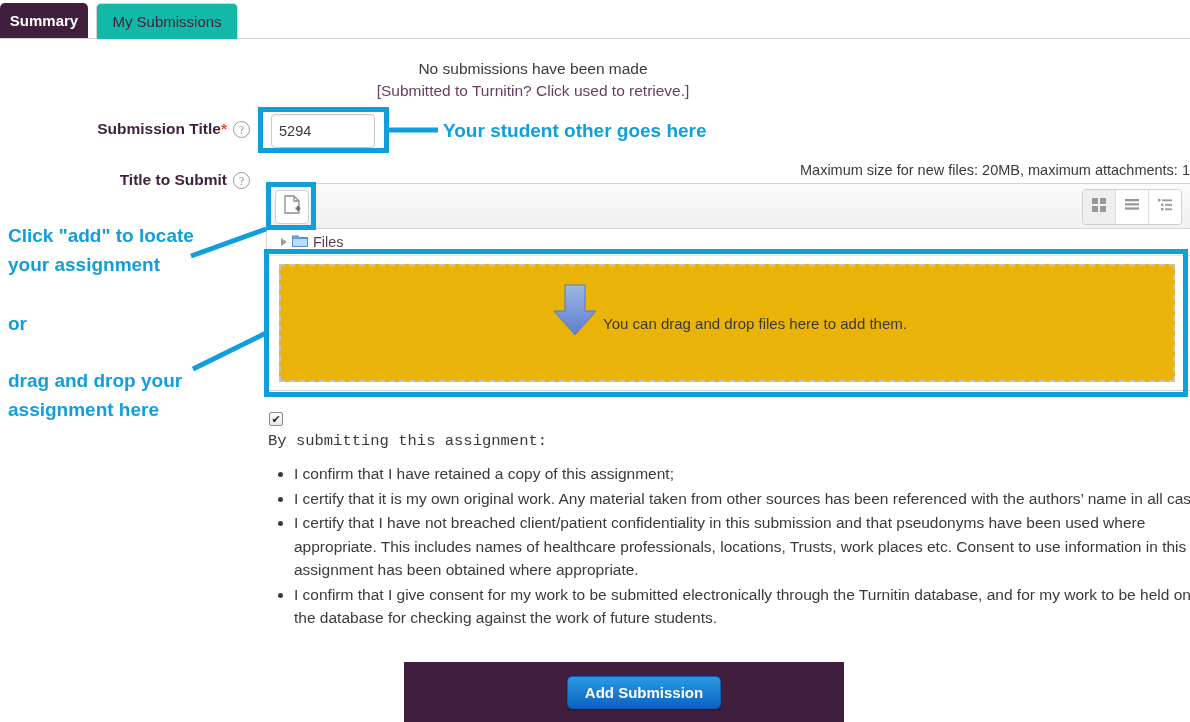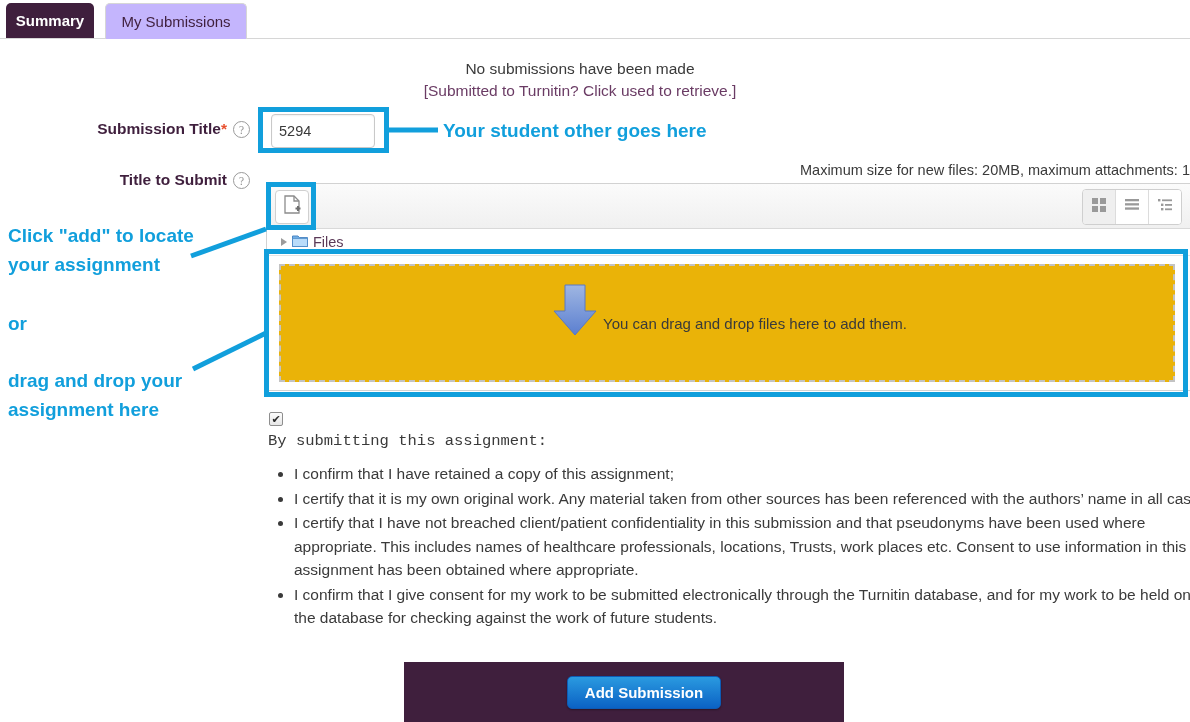--- a/index.html
+++ b/index.html
@@ -18,35 +18,34 @@
   }
   .tab {
     position: absolute; top: 3px; height: 35px;
     box-sizing: border-box;
     display: flex; align-items: center; justify-content: center;
     font-size: 15px;
     border-radius: 5px 5px 0 0;
     cursor: pointer;
   }
   .tab-active {
-    left: 6px; width: 88px;
+    left: 0; width: 88px;
     background: #3f1f3d; color: #ffffff; font-weight: bold;
   }
   .tab-inactive {
-    left: 105px; width: 142px;
-    background: #c4b5fd; color: #3f1f3d;
+    left: 96px; width: 142px;
+    background: #14b8a6; color: #3f1f3d;
     border: 1px solid #d6d6d6; border-bottom: none;
     height: 36px; top: 3px;
   }
 
   
   .status-wrap {
     position: absolute; left: 0; top: 58px; width: 1066px;
     text-align: center;
-    margin-left: 47px;
   }
   .status-line1 { font-size: 15.5px; color: #3a3a3a; line-height: 22px; }
   .status-line2 { font-size: 15.5px; color: #6a3b64; line-height: 22px; cursor: pointer; }
 
   
   .label-title {
     position: absolute; right: 963px; top: 120px;
     font-size: 15.5px; font-weight: bold; color: #3f1f3d;
     white-space: nowrap;
   }

